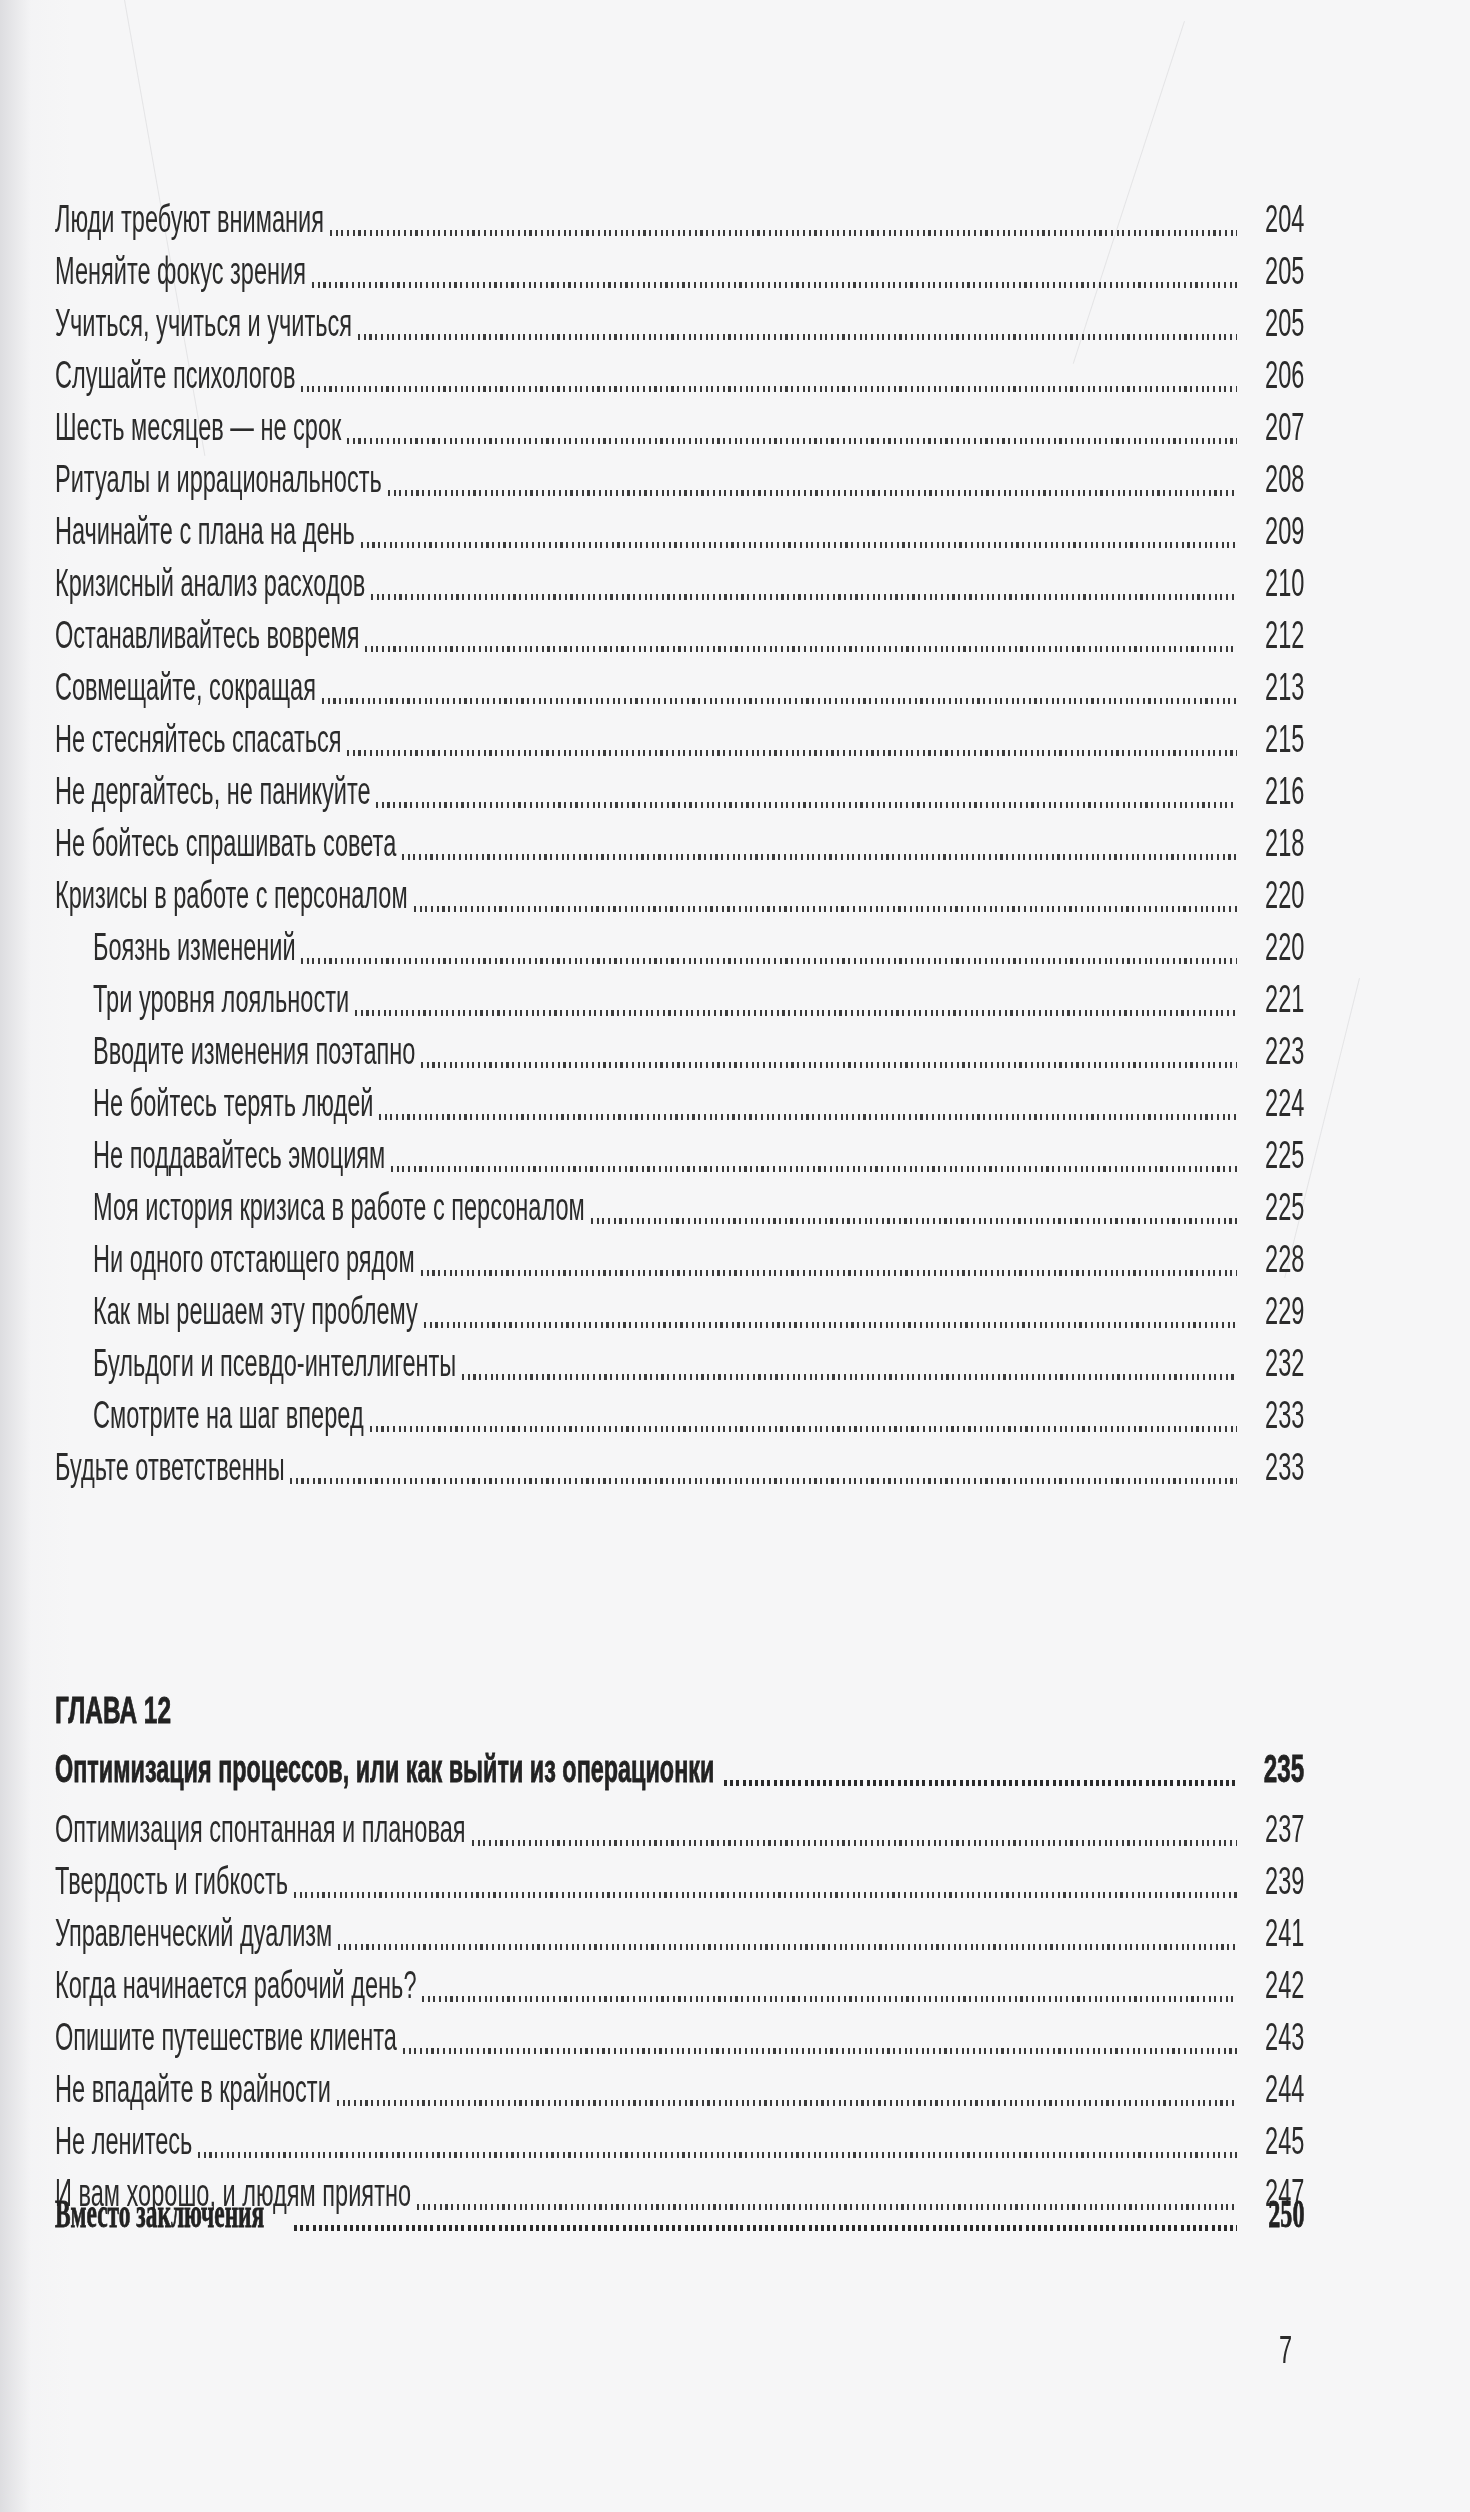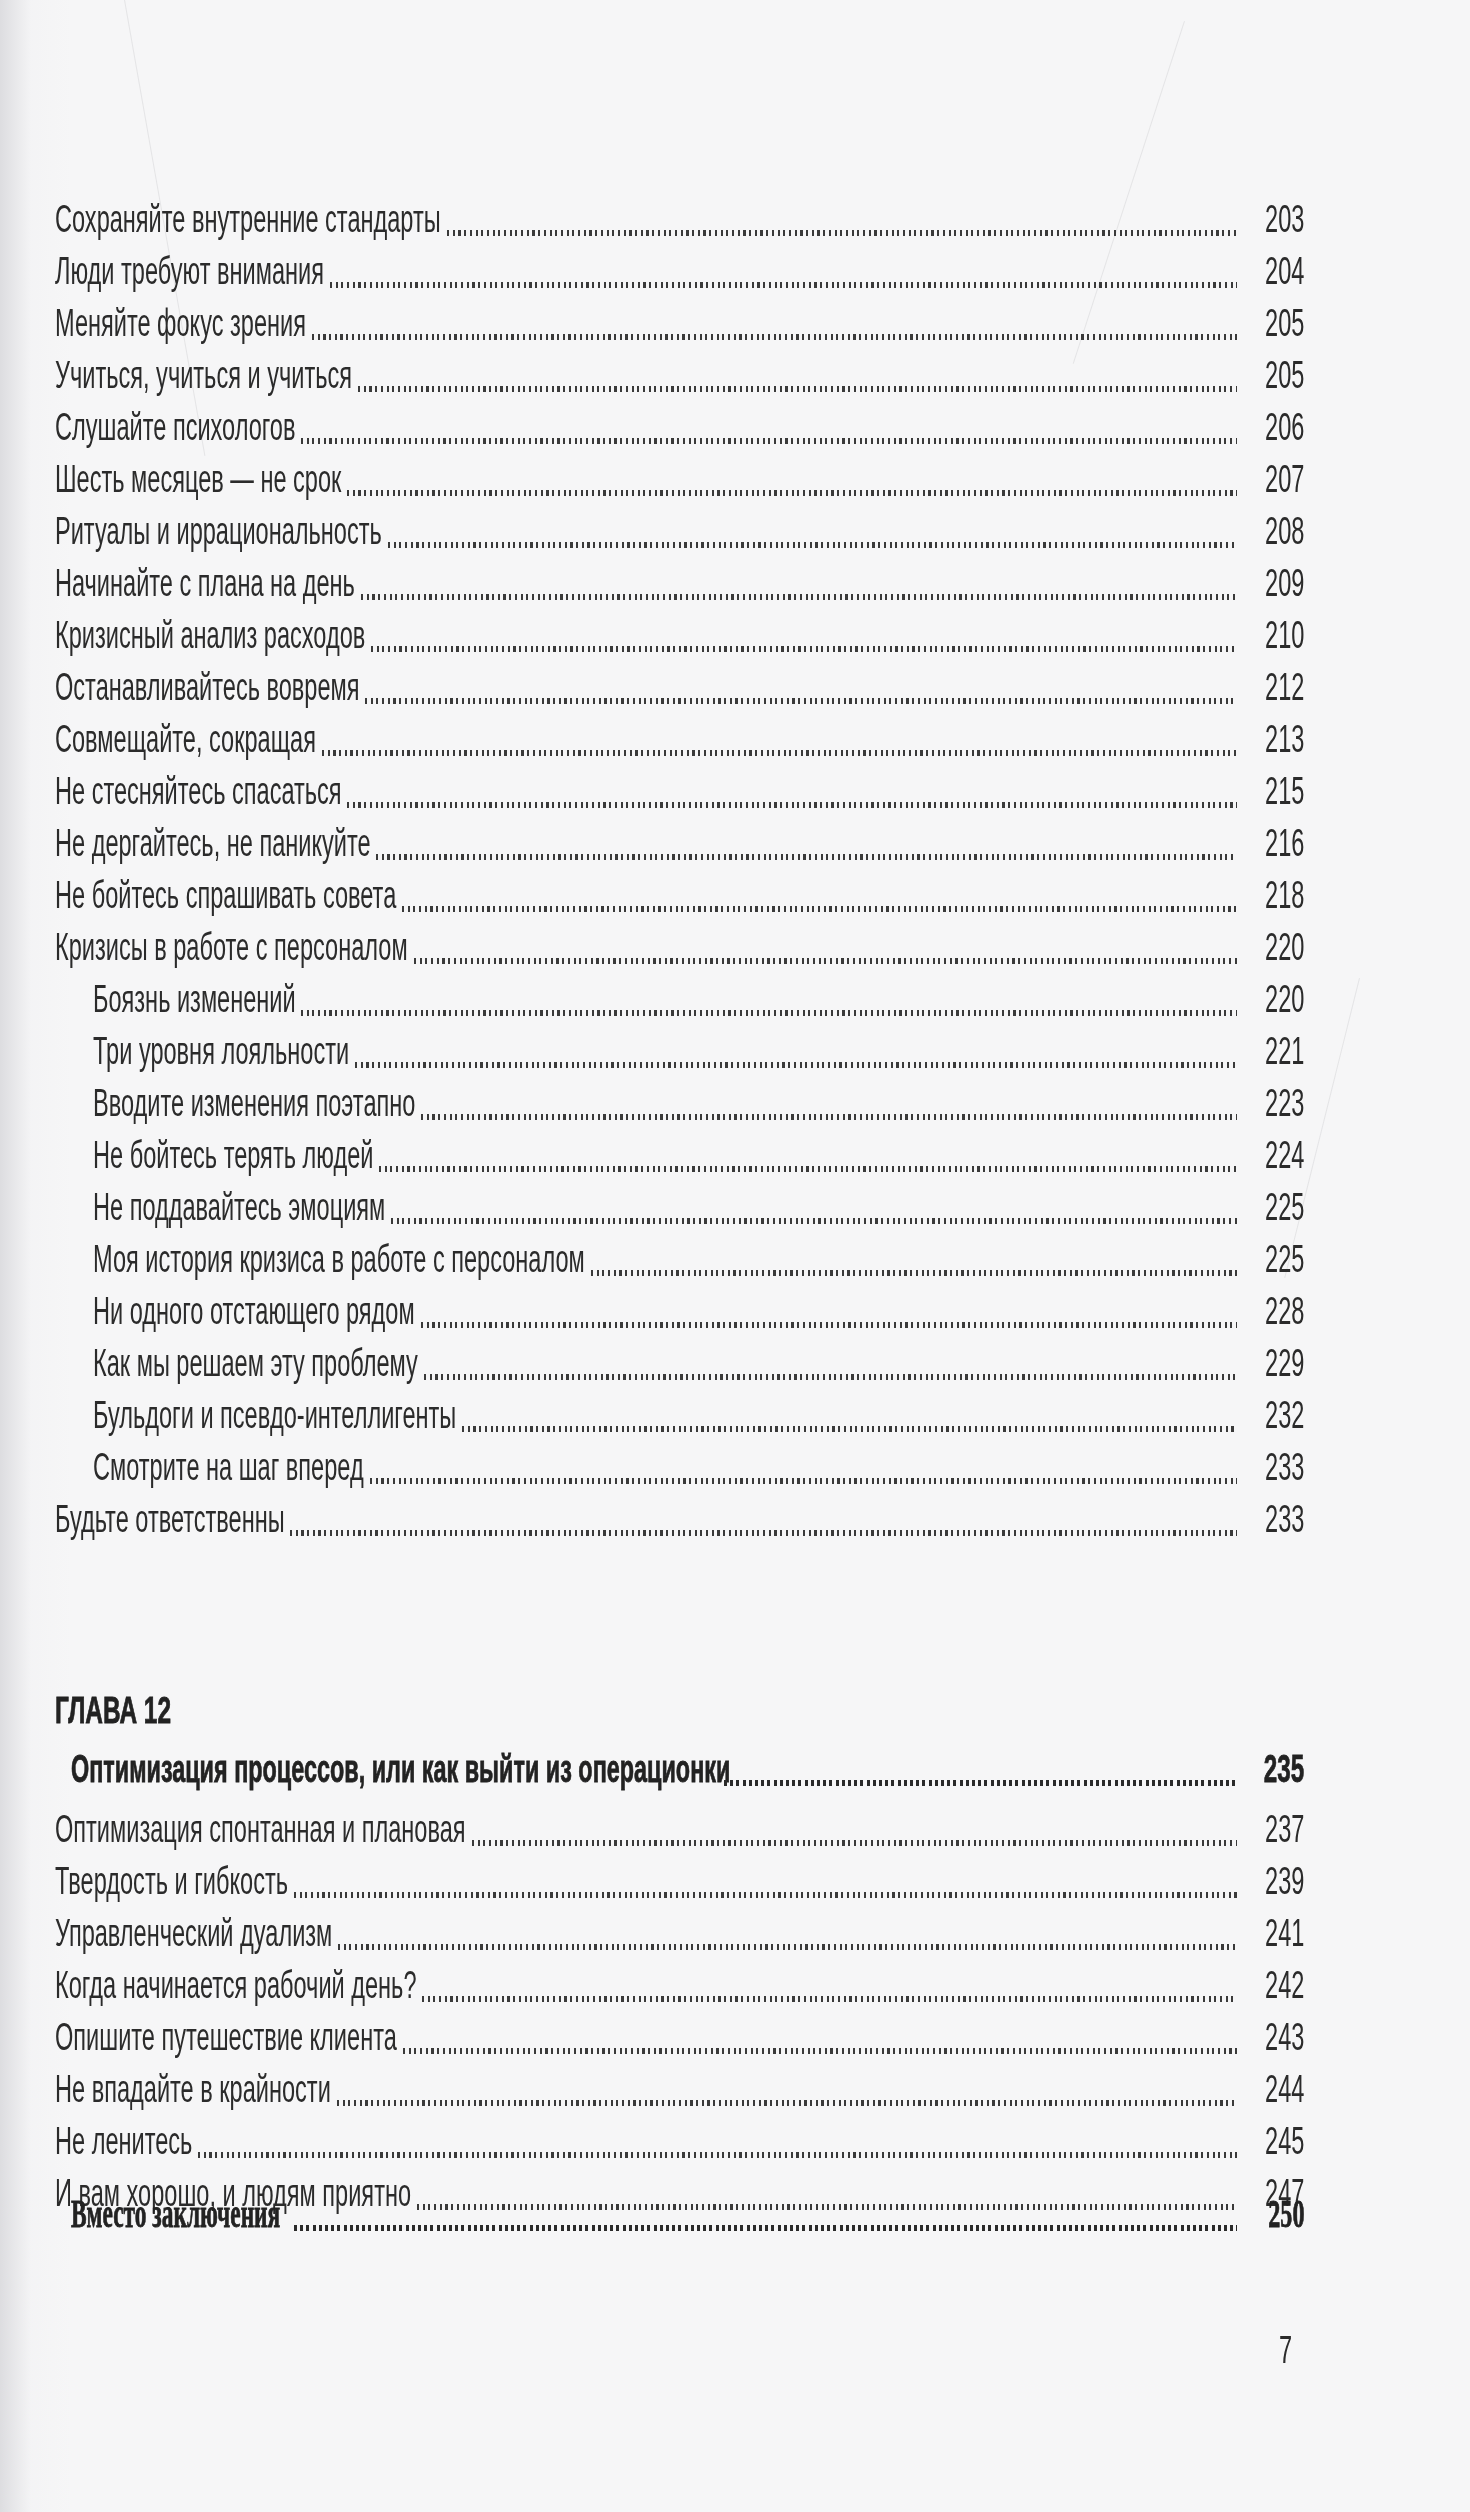--- a/index.html
+++ b/index.html
@@ -85,21 +85,21 @@
     -webkit-text-stroke: 0.8px #222;
   }
   .bold-row {
     position: absolute;
     left: 55px;
     width: 1249px;
     height: 51px;
   }
   .bold-row .text-wrap {
     position: absolute;
-    left: 16px;
+    left: 0;
     bottom: 7.2px;
     white-space: nowrap;
   }
   .bold-row .label {
     display: inline-block;
     font-size: 39px;
     line-height: 39px;
     font-weight: bold;
     transform: scaleX(0.60);
     transform-origin: left bottom;
@@ -146,25 +146,20 @@
 <body>
 
 <div class="page">
 
   <div class="scratch" style="left:124px;top:0;height:463px;transform:rotate(-10deg);"></div>
   <div class="scratch" style="left:1184px;top:20.6px;height:360px;transform:rotate(18deg);"></div>
   <div class="scratch" style="left:1359px;top:978px;height:309px;transform:rotate(14deg);"></div>
 
   <div class="toc" id="toc11">
       <div class="row">
-        <span class="text-wrap"><span class="label">Сохраняйте внутренние стандарты</span></span>
-        <span class="leader" style="left: 392px;"></span>
-        <span class="page-num">203</span>
-      </div>
-      <div class="row">
         <span class="text-wrap"><span class="label">Люди требуют внимания</span></span>
         <span class="leader" style="left: 275px;"></span>
         <span class="page-num">204</span>
       </div>
       <div class="row">
         <span class="text-wrap"><span class="label">Меняйте фокус зрения</span></span>
         <span class="leader" style="left: 257px;"></span>
         <span class="page-num">205</span>
       </div>
       <div class="row">

